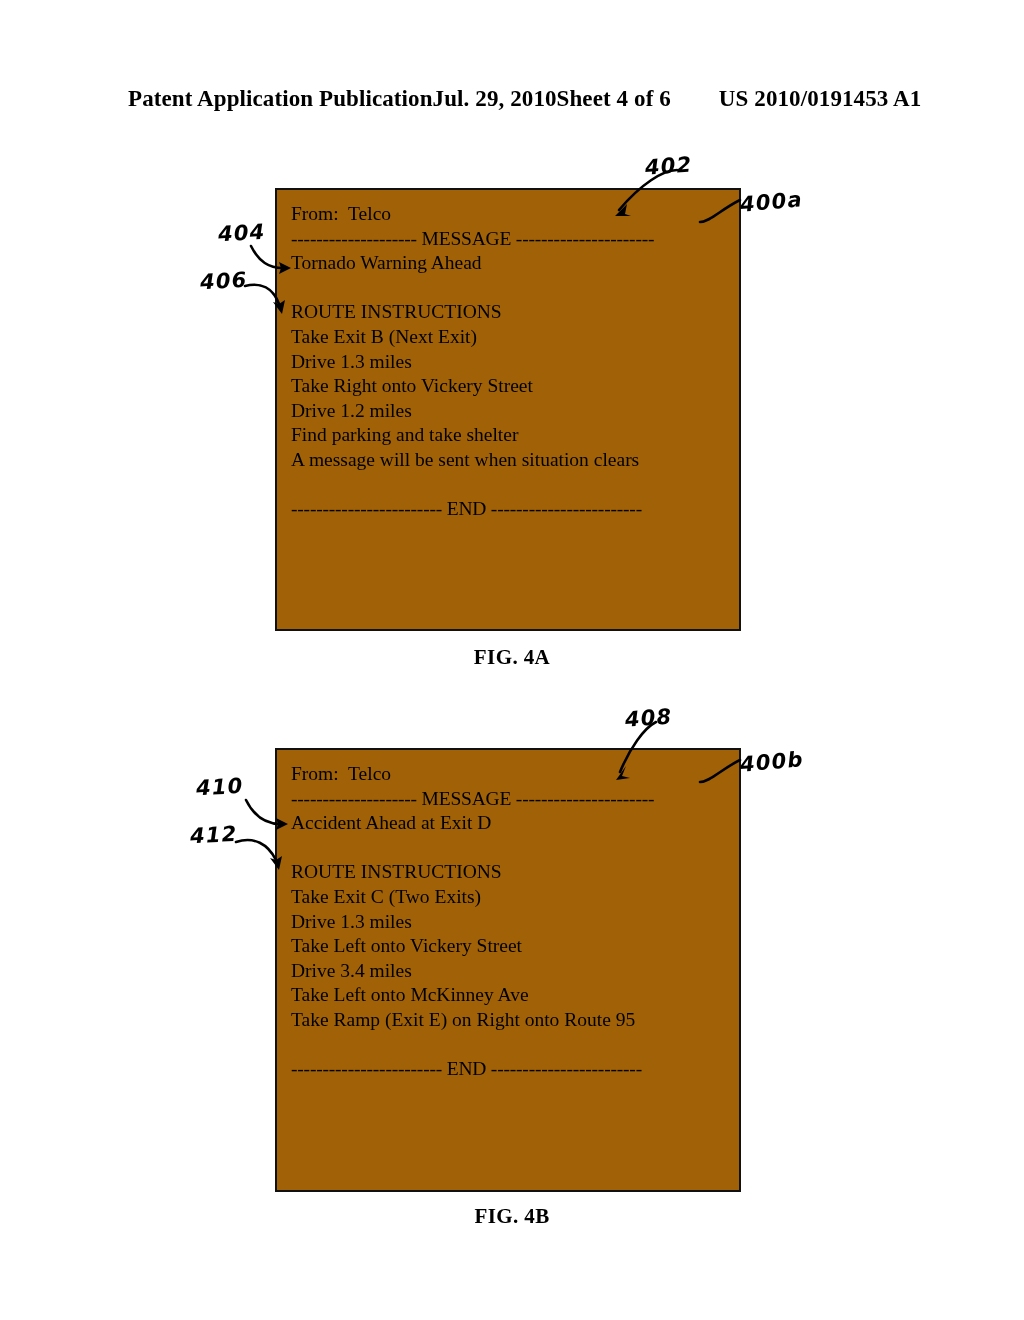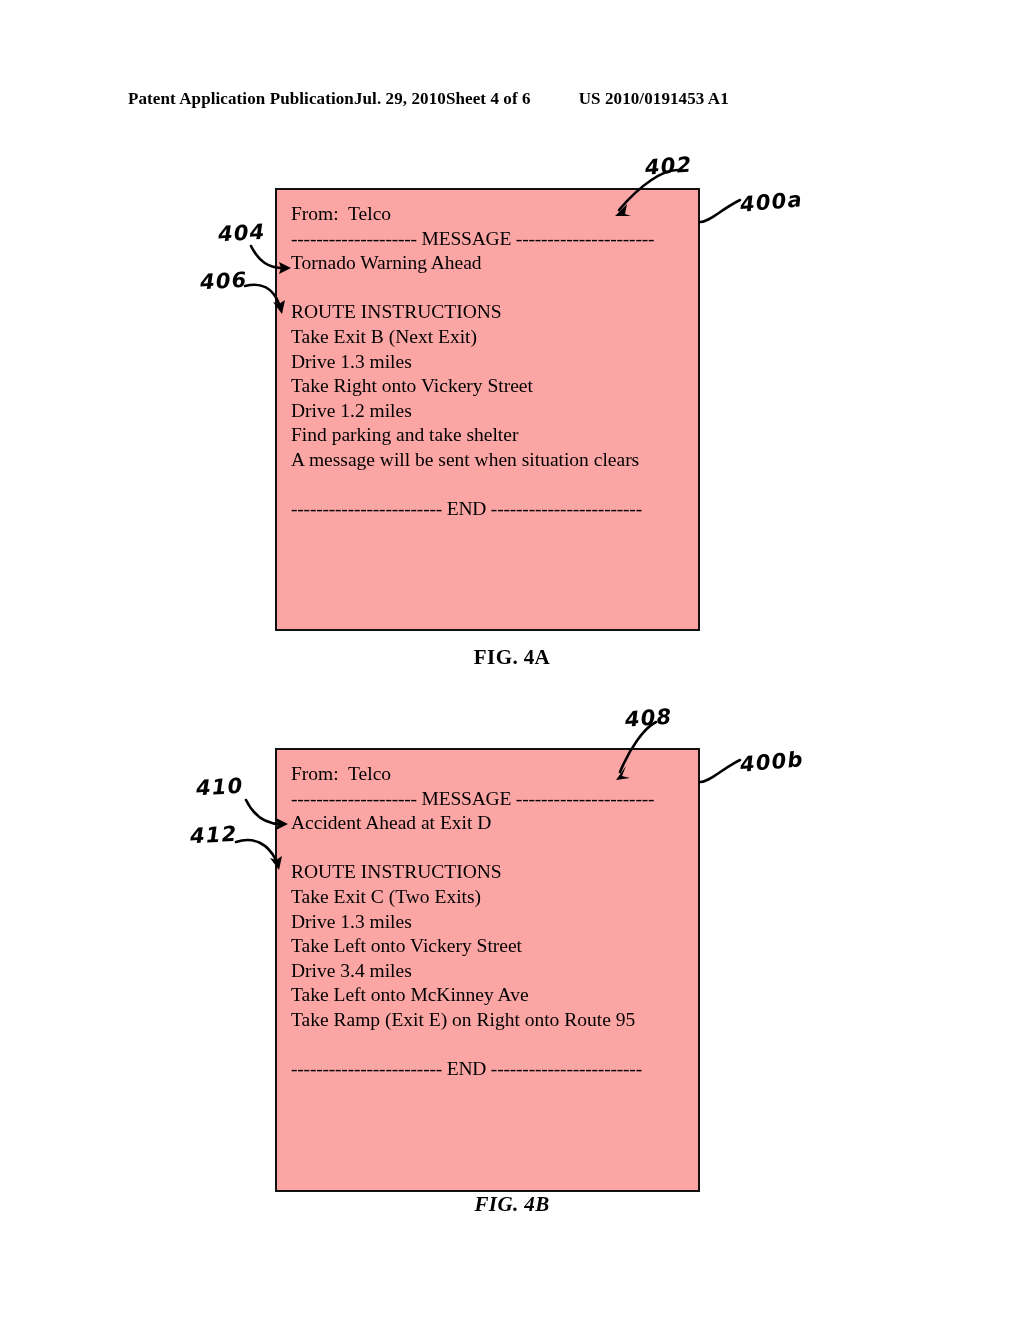--- a/index.html
+++ b/index.html
@@ -17,23 +17,23 @@
   }
 
   
   .pub-header {
     position: absolute;
     top: 86px;
     left: 128px;
     width: 768px;
     height: 26px;
     display: flex;
-    align-items: center;
+    align-items: flex-end;
     font-weight: bold;
-    font-size: 17px;
+    font-size: 23px;
     letter-spacing: 0.1px;
     white-space: nowrap;
   }
   .pub-header .h-title { }
   .pub-header .h-date {
   }
   .pub-header .h-sheet {
     margin-left: 0;
   }
   .pub-header .h-patno {
@@ -46,25 +46,25 @@
     left: 0;
     width: 1024px;
   }
   #figure-4a { top: 140px; }
   #figure-4b { top: 700px; }
 
   .msg-box {
     position: absolute;
     left: 275px;
     top: 48px;
-    width: 425px;
+    width: 466px;
     height: 443px;
     border: 2px solid #111111;
     box-sizing: border-box;
-    background: #fca5a5;
+    background: #a16207;
   }
   #figure-4b .msg-box {
     top: 48px;
     height: 444px;
   }
 
   .msg-inner {
     padding: 12px 0 0 14px;
     font-size: 19.5px;
     line-height: 24.6px;
@@ -89,21 +89,21 @@
   .fig-caption {
     position: absolute;
     left: 0;
     width: 1024px;
     text-align: center;
     font-weight: bold;
     font-size: 21px;
     letter-spacing: 0.4px;
   }
   #figure-4a .fig-caption { top: 505px; }
-  #figure-4b .fig-caption { top: 492px; font-style: italic; }
+  #figure-4b .fig-caption { top: 504px; }
 
   
   .ref {
     position: absolute;
     font-family: "DejaVu Sans", sans-serif;
     font-size: 21px;
     font-weight: 600;
     font-style: italic;
     letter-spacing: 1.2px;
     color: #000000;

